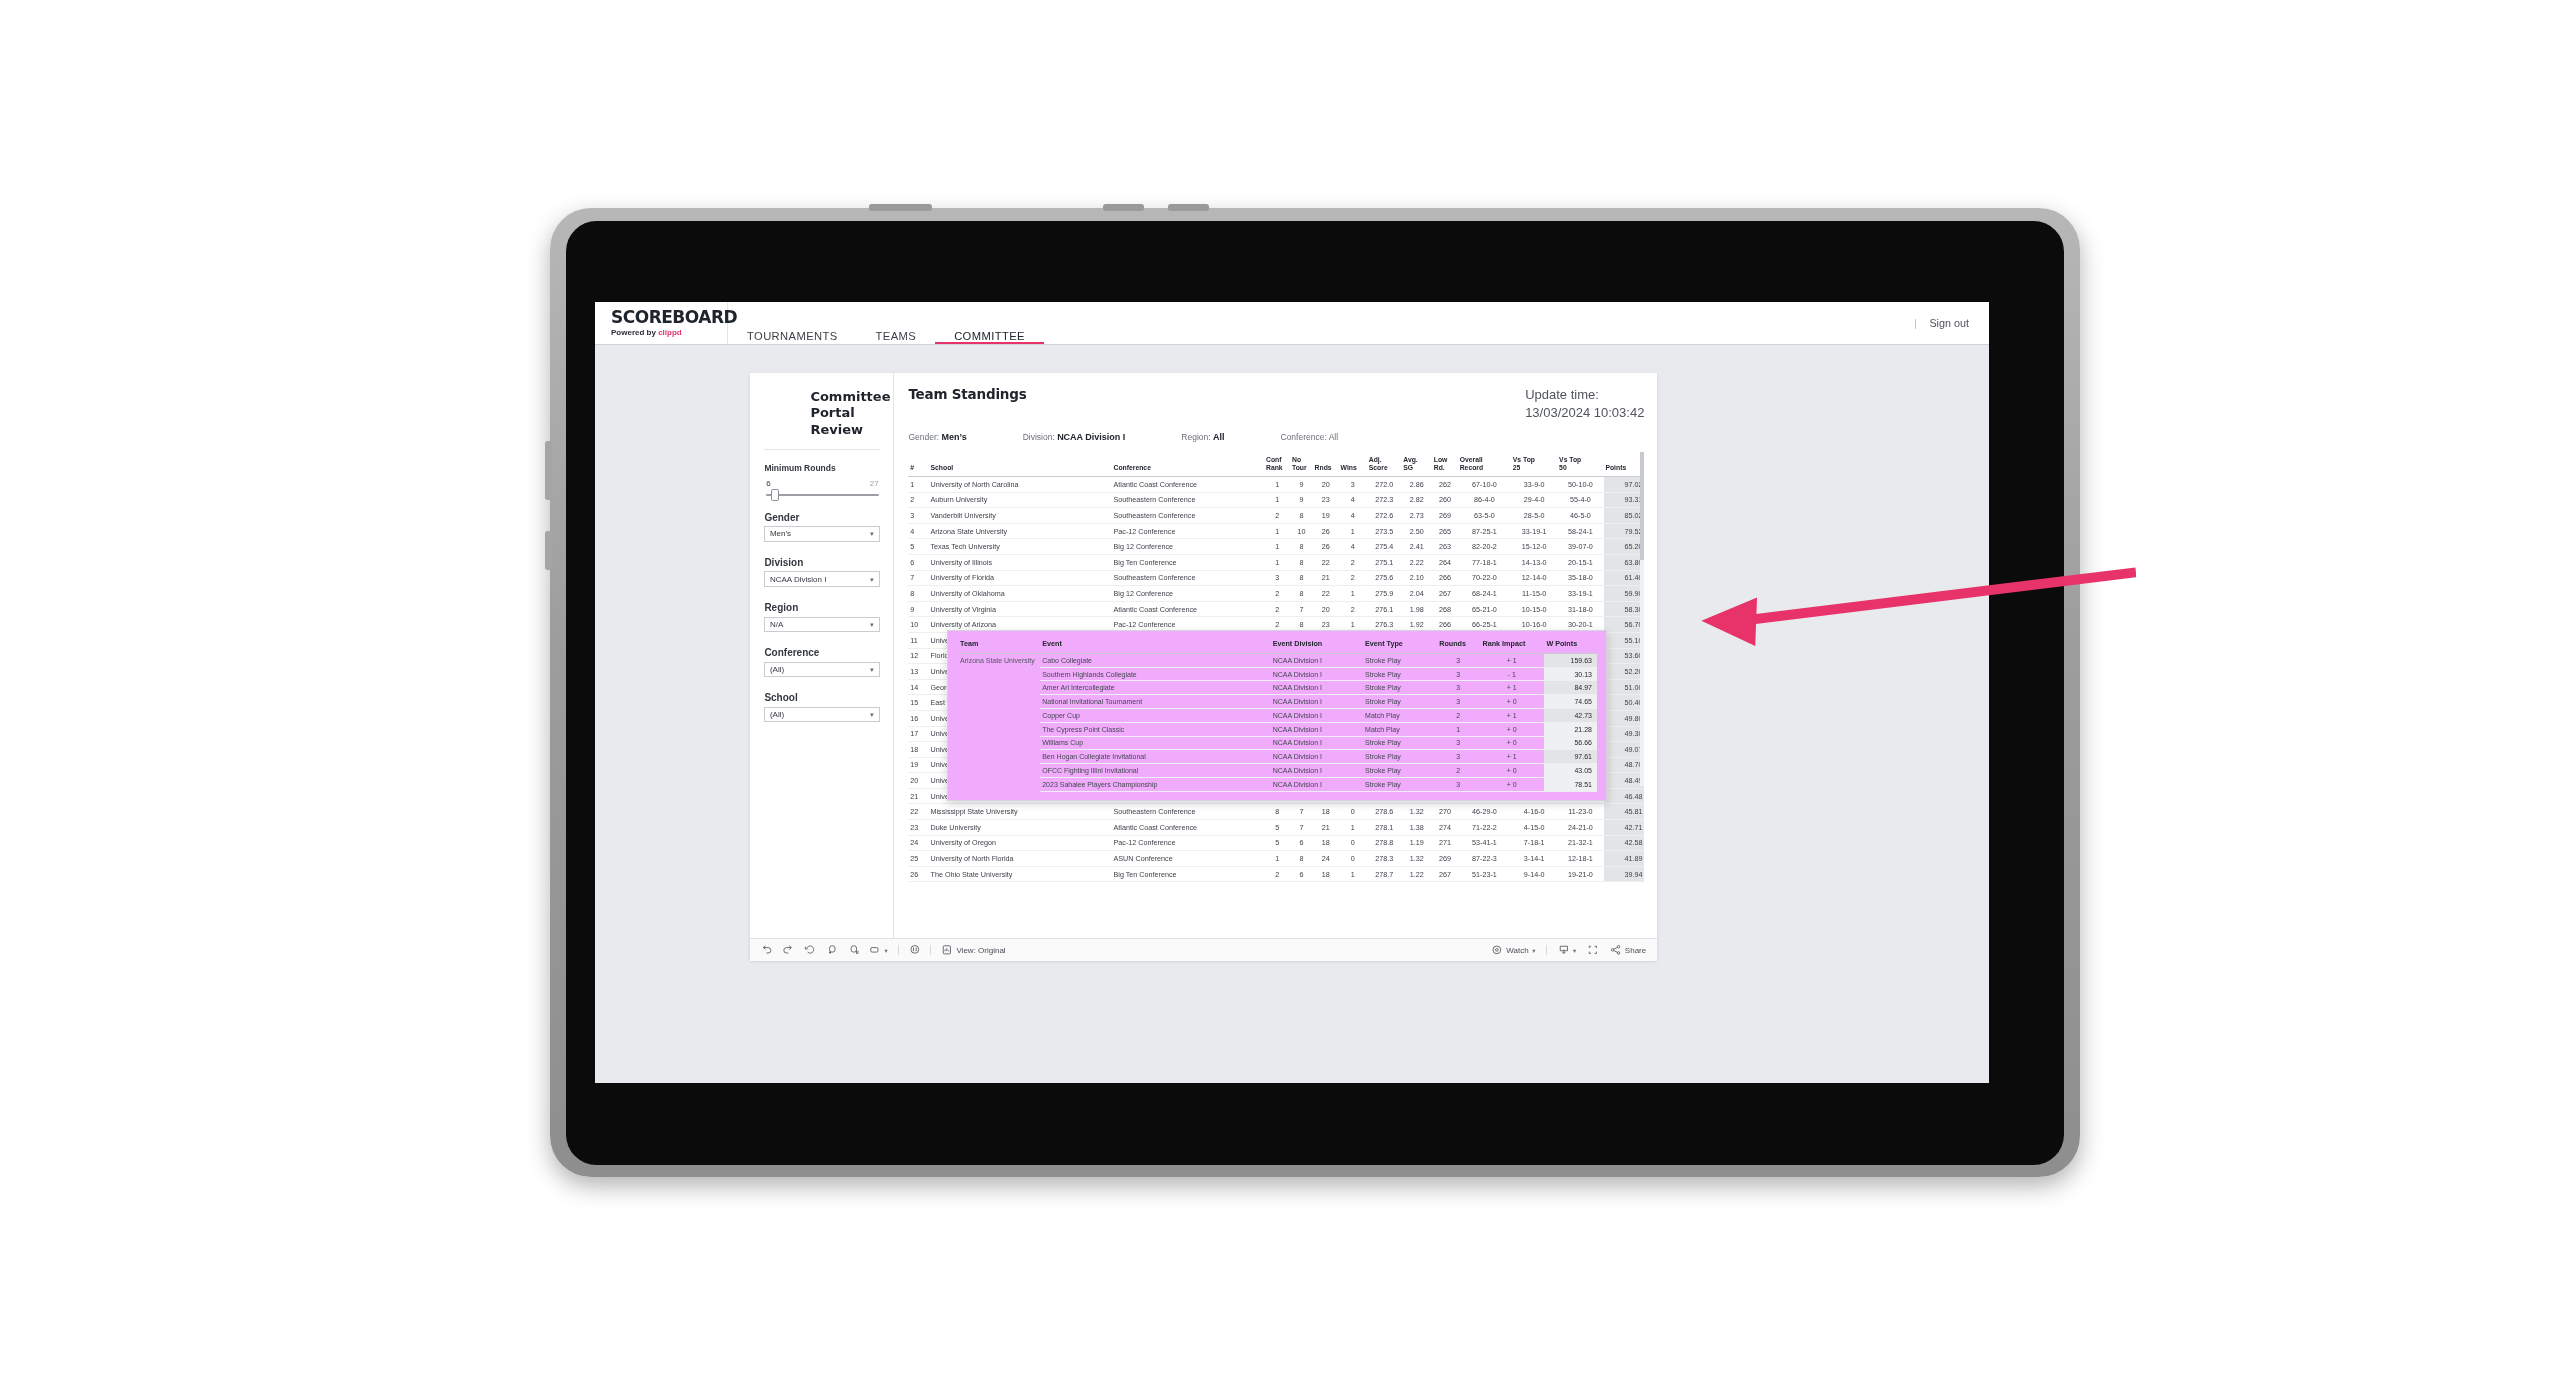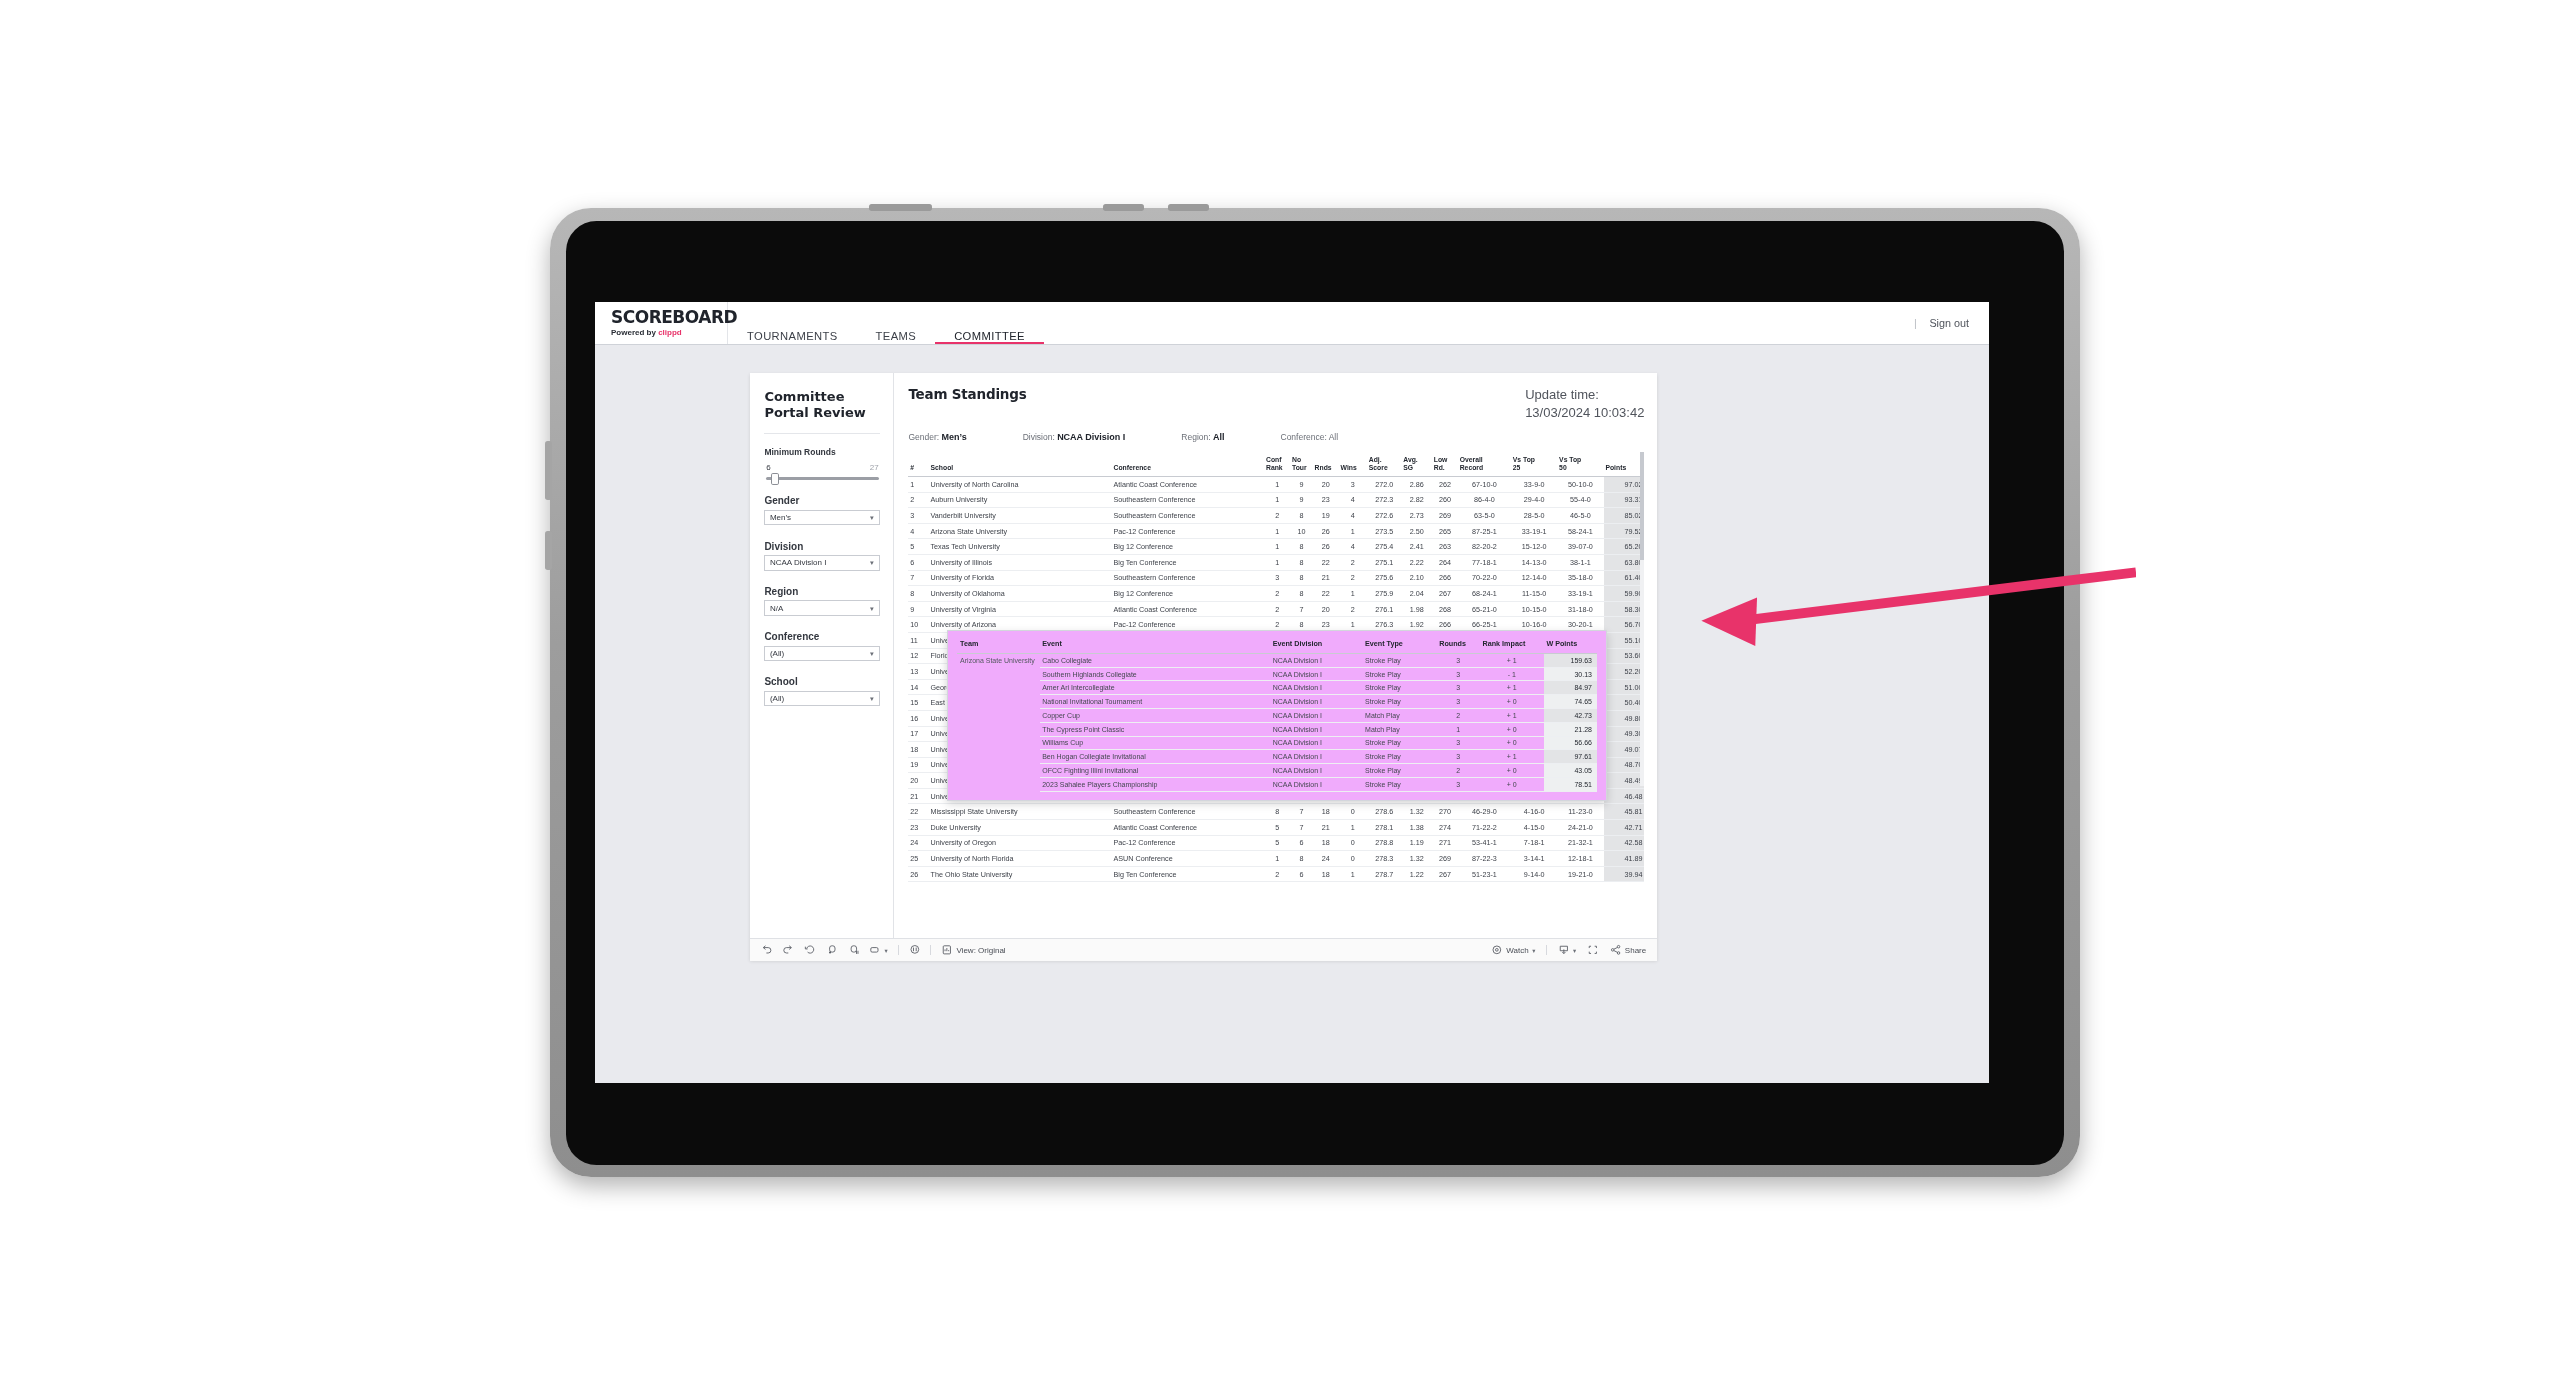--- a/index.html
+++ b/index.html
@@ -101,21 +101,21 @@
   }
   #wb-body { flex:1; display:flex; overflow:hidden; }
 
   
   #filters {
     width:144px; border-right:0.9px solid #e1e3e7; padding:16px 12.6px 0 14.4px;
     background:#fff;
   }
   #filters h1 {
     font-family:"DejaVu Sans", sans-serif;
-    font-size:13px; font-weight:700; color:#20242c; line-height:1.25;
+    font-size:13px; font-weight:700; color:#20242c; line-height:1.25;margin-left:46px;
   }
   #filters-rule { border-top:0.9px solid #e4e6ea; margin:11.7px 0 12.6px 0; }
   .f-label-center { font-size:8.5px; font-weight:700; color:#33373f; }
   .slider-row { display:flex; justify-content:space-between; font-size:8px; margin:6.3px 1.8px 2.7px 1.8px; }
   .slider-row .lo { color:#33373f; }
   .slider-row .hi { color:#9ea2aa; }
   .slider-track {
     position:relative; height:2.7px; background:#9b9ea5; border-radius:1.8px; margin: 5.4px 1.8px 0 1.8px;
   }
   .slider-knob {
@@ -449,21 +449,21 @@
                       <td class="c-conf">Big Ten Conference</td>
                       <td class="c-cr num">1</td>
                       <td class="c-nt num">8</td>
                       <td class="c-rn num">22</td>
                       <td class="c-wn num">2</td>
                       <td class="c-adj num">275.1</td>
                       <td class="c-sg num">2.22</td>
                       <td class="c-low num">264</td>
                       <td class="c-ov num">77-18-1</td>
                       <td class="c-t25 num">14-13-0</td>
-                      <td class="c-t50 num">38-1-1</td>
+                      <td class="c-t50 num">20-15-1</td>
                       <td class="c-pts pts">63.80</td>
                     </tr>
                     <tr>
                       <td class="c-rank">7</td>
                       <td class="c-school">University of Florida</td>
                       <td class="c-conf">Southeastern Conference</td>
                       <td class="c-cr num">3</td>
                       <td class="c-nt num">8</td>
                       <td class="c-rn num">21</td>
                       <td class="c-wn num">2</td>

